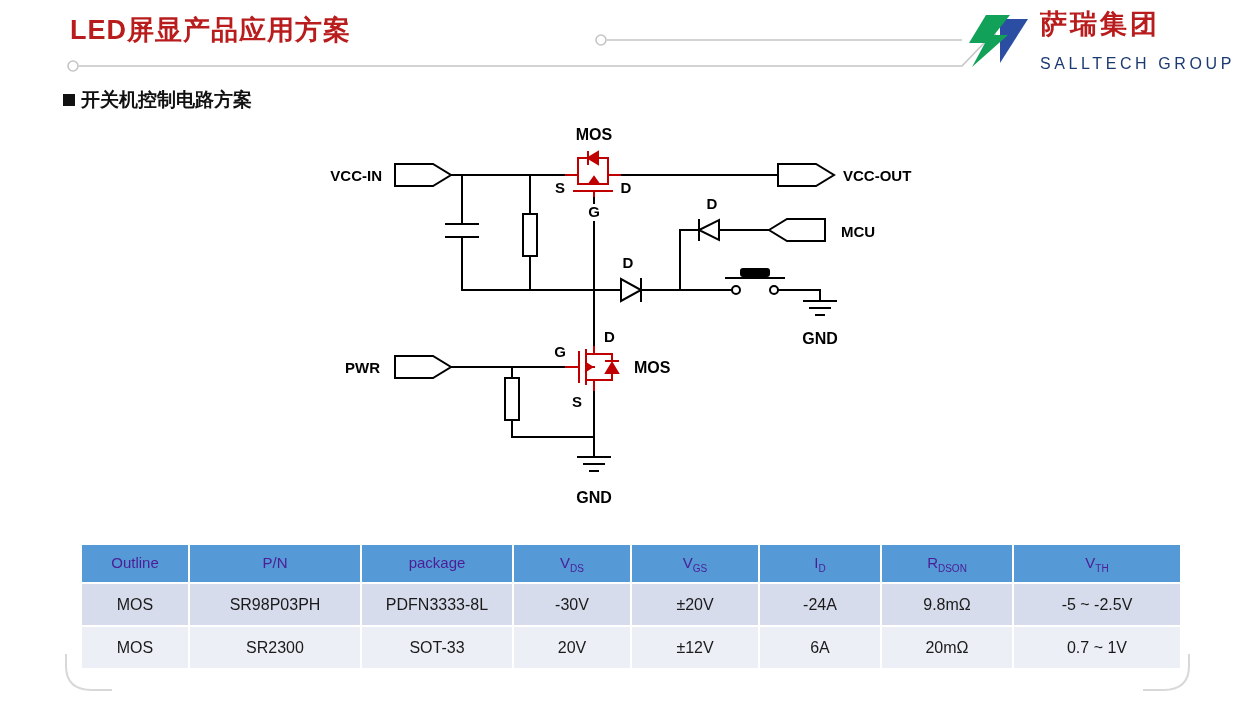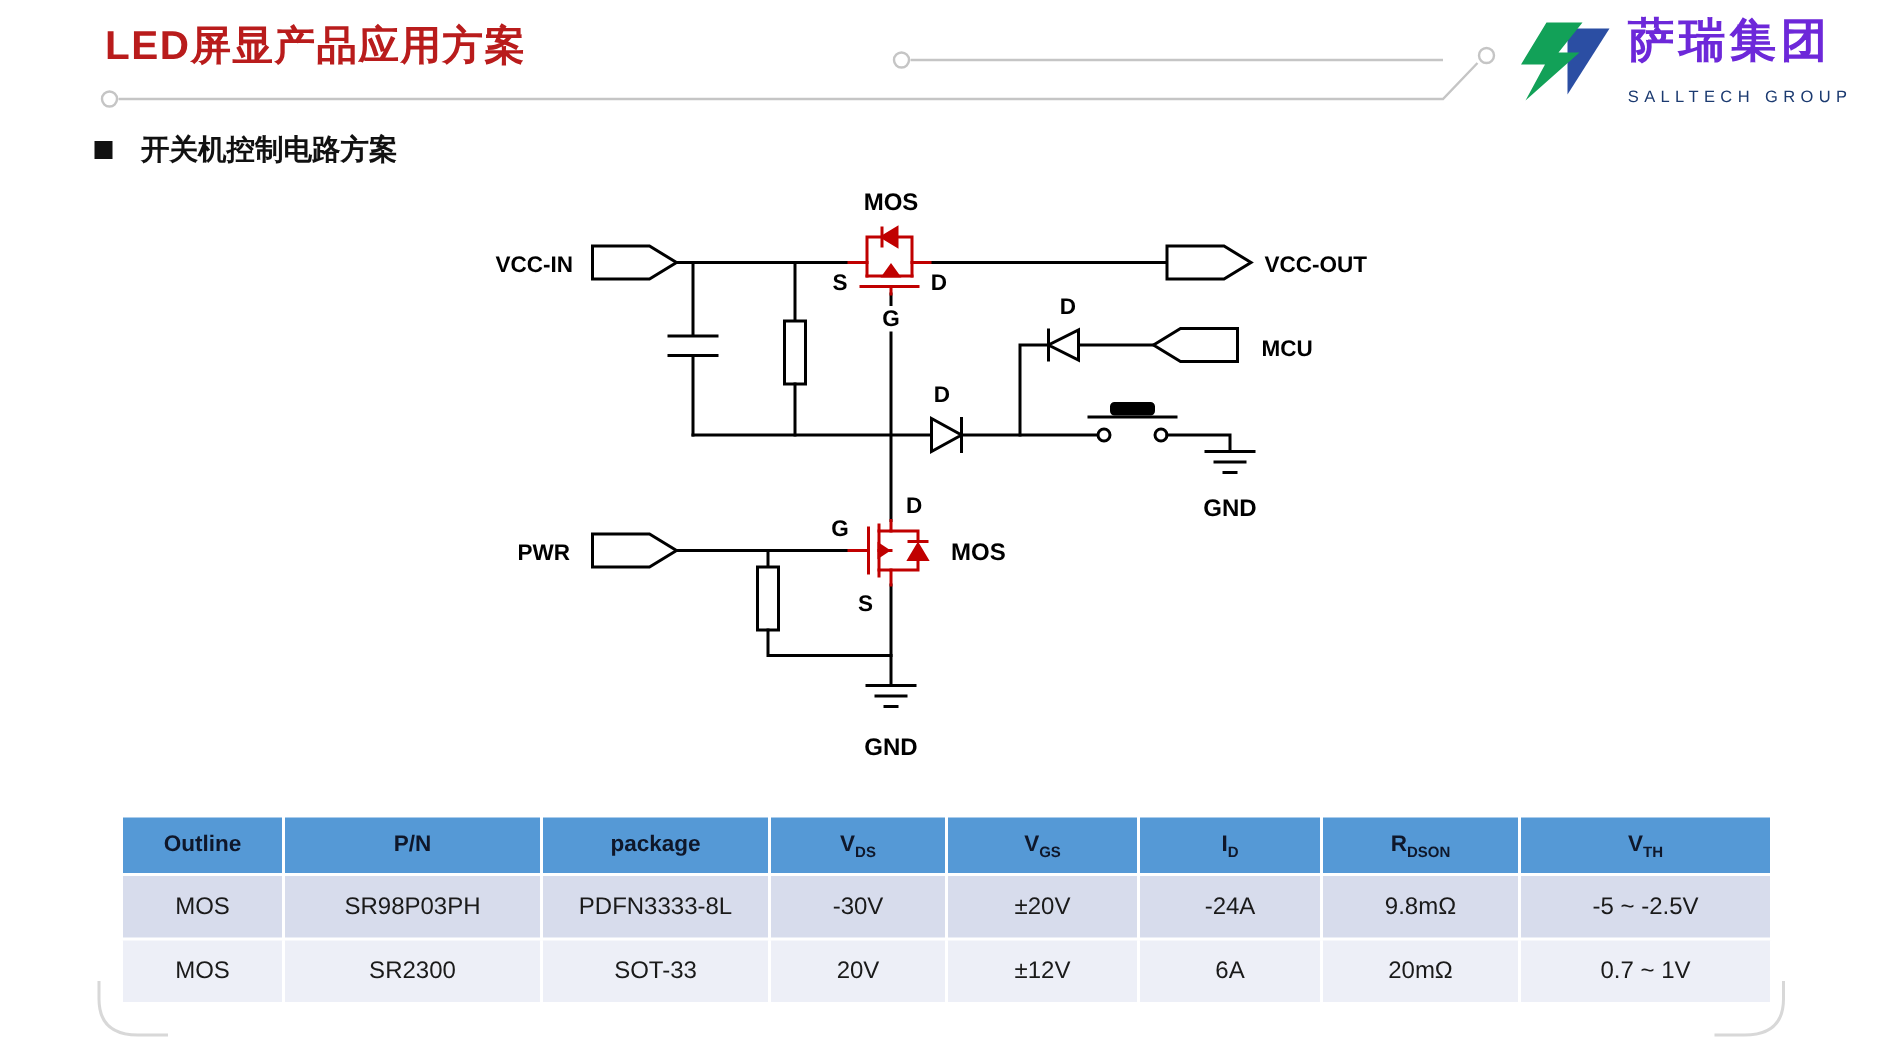--- a/index.html
+++ b/index.html
@@ -1,27 +1,27 @@
 <!DOCTYPE html>
 <html><head>
 <meta charset="utf-8">
 <style>
   html,body{margin:0;padding:0;}
   body{width:1255px;height:706px;background:#ffffff;font-family:"Liberation Sans","DejaVu Sans",sans-serif;position:relative;overflow:hidden;}
   .slide{position:absolute;inset:0;}
   .layer{position:absolute;left:0;top:0;}
   .title{position:absolute;left:70px;top:12px;font-size:27px;font-weight:bold;color:#b91c1c;letter-spacing:1px;}
-  .section{position:absolute;left:63px;top:87px;font-size:19px;font-weight:bold;color:#111;display:flex;align-items:center;gap:19px;}
+  .section{position:absolute;left:63px;top:87px;font-size:19px;font-weight:bold;color:#111;display:flex;align-items:center;gap:6px;}
   .bullet{width:12px;height:12px;background:#111;display:inline-block;flex:0 0 auto;}
   .logo{position:absolute;right:20px;top:10px;display:flex;align-items:center;gap:8px;}
   .logo-text{display:flex;flex-direction:column;align-items:flex-start;}
-  .logo-name{font-size:31px;font-weight:bold;color:#6d28d9;letter-spacing:3px;line-height:1.1;}
-  .logo-sub{font-size:11px;color:#1b3a70;letter-spacing:3.6px;margin-top:15px;text-align:center;}
+  .logo-name{font-size:27px;font-weight:bold;color:#b91c1c;letter-spacing:3px;line-height:1.1;}
+  .logo-sub{font-size:16px;color:#1b3a70;letter-spacing:3.6px;margin-top:15px;text-align:center;}
   table.spec{position:absolute;left:80px;top:543px;width:1100px;border-collapse:collapse;table-layout:fixed;text-align:center;}
-  table.spec th{background:#5599d6;color:#0f172a;font-size:15px;font-weight:bold;height:37px;border:2px solid #ffffff;padding:0;}
+  table.spec th{background:#5599d6;color:#4c1d95;font-size:15px;font-weight:normal;height:37px;border:2px solid #ffffff;padding:0;}
   table.spec td{font-size:16px;color:#1a1a1a;height:41px;border:2px solid #ffffff;padding:0;}
   tr.band-a td{background:#d7dcec;}
   tr.band-b td{background:#edeff7;}
   sub{font-size:10px;}
   .ctext{font-weight:bold;font-size:15px;fill:#000;}
   .ctext-lg{font-weight:bold;font-size:16px;fill:#000;}
 </style>
 </head>
 <body>
 

